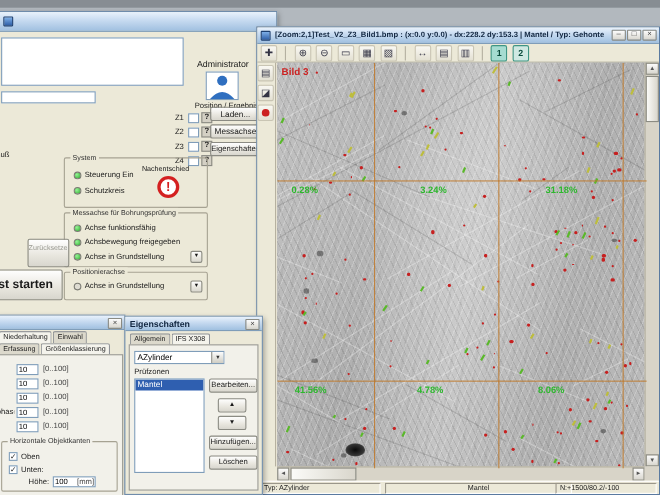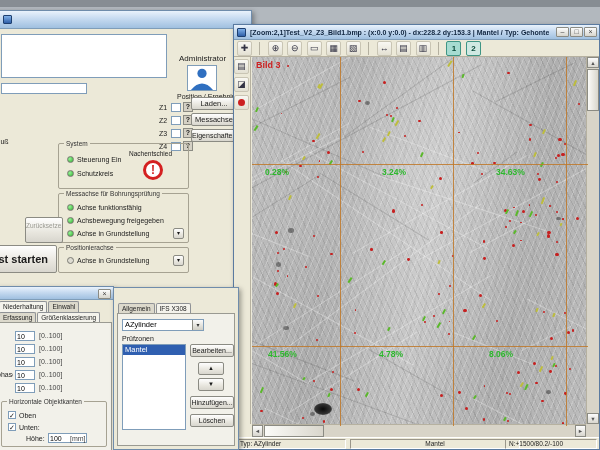--- a/index.html
+++ b/index.html
@@ -216,20 +216,26 @@
         <span class="chk" style="left:6px;top:21px;">✓</span>
         <span class="lbl" style="left:17px;top:22px;">Unten:</span>
         <span class="lbl" style="left:24px;top:33px;">Höhe:</span>
         <input class="tin" style="left: 46px; top: 31px; width: 39px;" value="100">
         <span class="lbl" style="left:68px;top:33px;color:#444;">[mm]</span>
       </div>
     </div>
   </div>
 
   <div class="win" style="left:113px;top:287px;width:126px;height:163px;z-index:5;">
+    <div class="tb">
+      <span style="padding-left:4px;">Eigenschaften</span>
+      <div class="capbtns">
+        <span class="capbtn">×</span>
+      </div>
+    </div>
     <div class="content" style="top:13px;">
       <div class="tabs" style="left:4px;top:2px;">
         <span class="tab">Allgemein</span>
         <span class="tab sel">IFS X308</span>
       </div>
       <div class="panel" style="left:3px;top:12px;right:3px;bottom:3px;"></div>
 
       <div class="combo" style="left:8px;top:18px;width:82px;height:12px;">
         <span>AZylinder</span>
         <span class="comboarrow">▾</span>
@@ -494,21 +500,21 @@
 
       <div class="gridv" style="left:88px;"></div>
       <div class="gridv" style="left:201px;"></div>
       <div class="gridv" style="left:314px;"></div>
       <div class="gridh" style="top:107px;"></div>
       <div class="gridh" style="top:289px;"></div>
 
       <span class="bildlbl">Bild 3</span>
       <span class="pct" style="left:13px;top:110px;">0.28%</span>
       <span class="pct" style="left:130px;top:110px;">3.24%</span>
-      <span class="pct" style="left:244px;top:110px;">34.63%</span>
+      <span class="pct" style="left:244px;top:110px;">31.18%</span>
       <span class="pct" style="left:16px;top:292px;">41.56%</span>
       <span class="pct" style="left:127px;top:292px;">4.78%</span>
       <span class="pct" style="left:237px;top:292px;">8.06%</span>
     </div>
 
     <div class="sbv">
       <span class="sbbtn" style="left:0;top:0;width:12px;height:11px;line-height:10px;">▲</span>
       <span class="thumb" style="left:0;top:12px;width:12px;height:42px;"></span>
       <span class="sbbtn" style="left:0;bottom:0;width:12px;height:11px;line-height:10px;">▼</span>
     </div>

